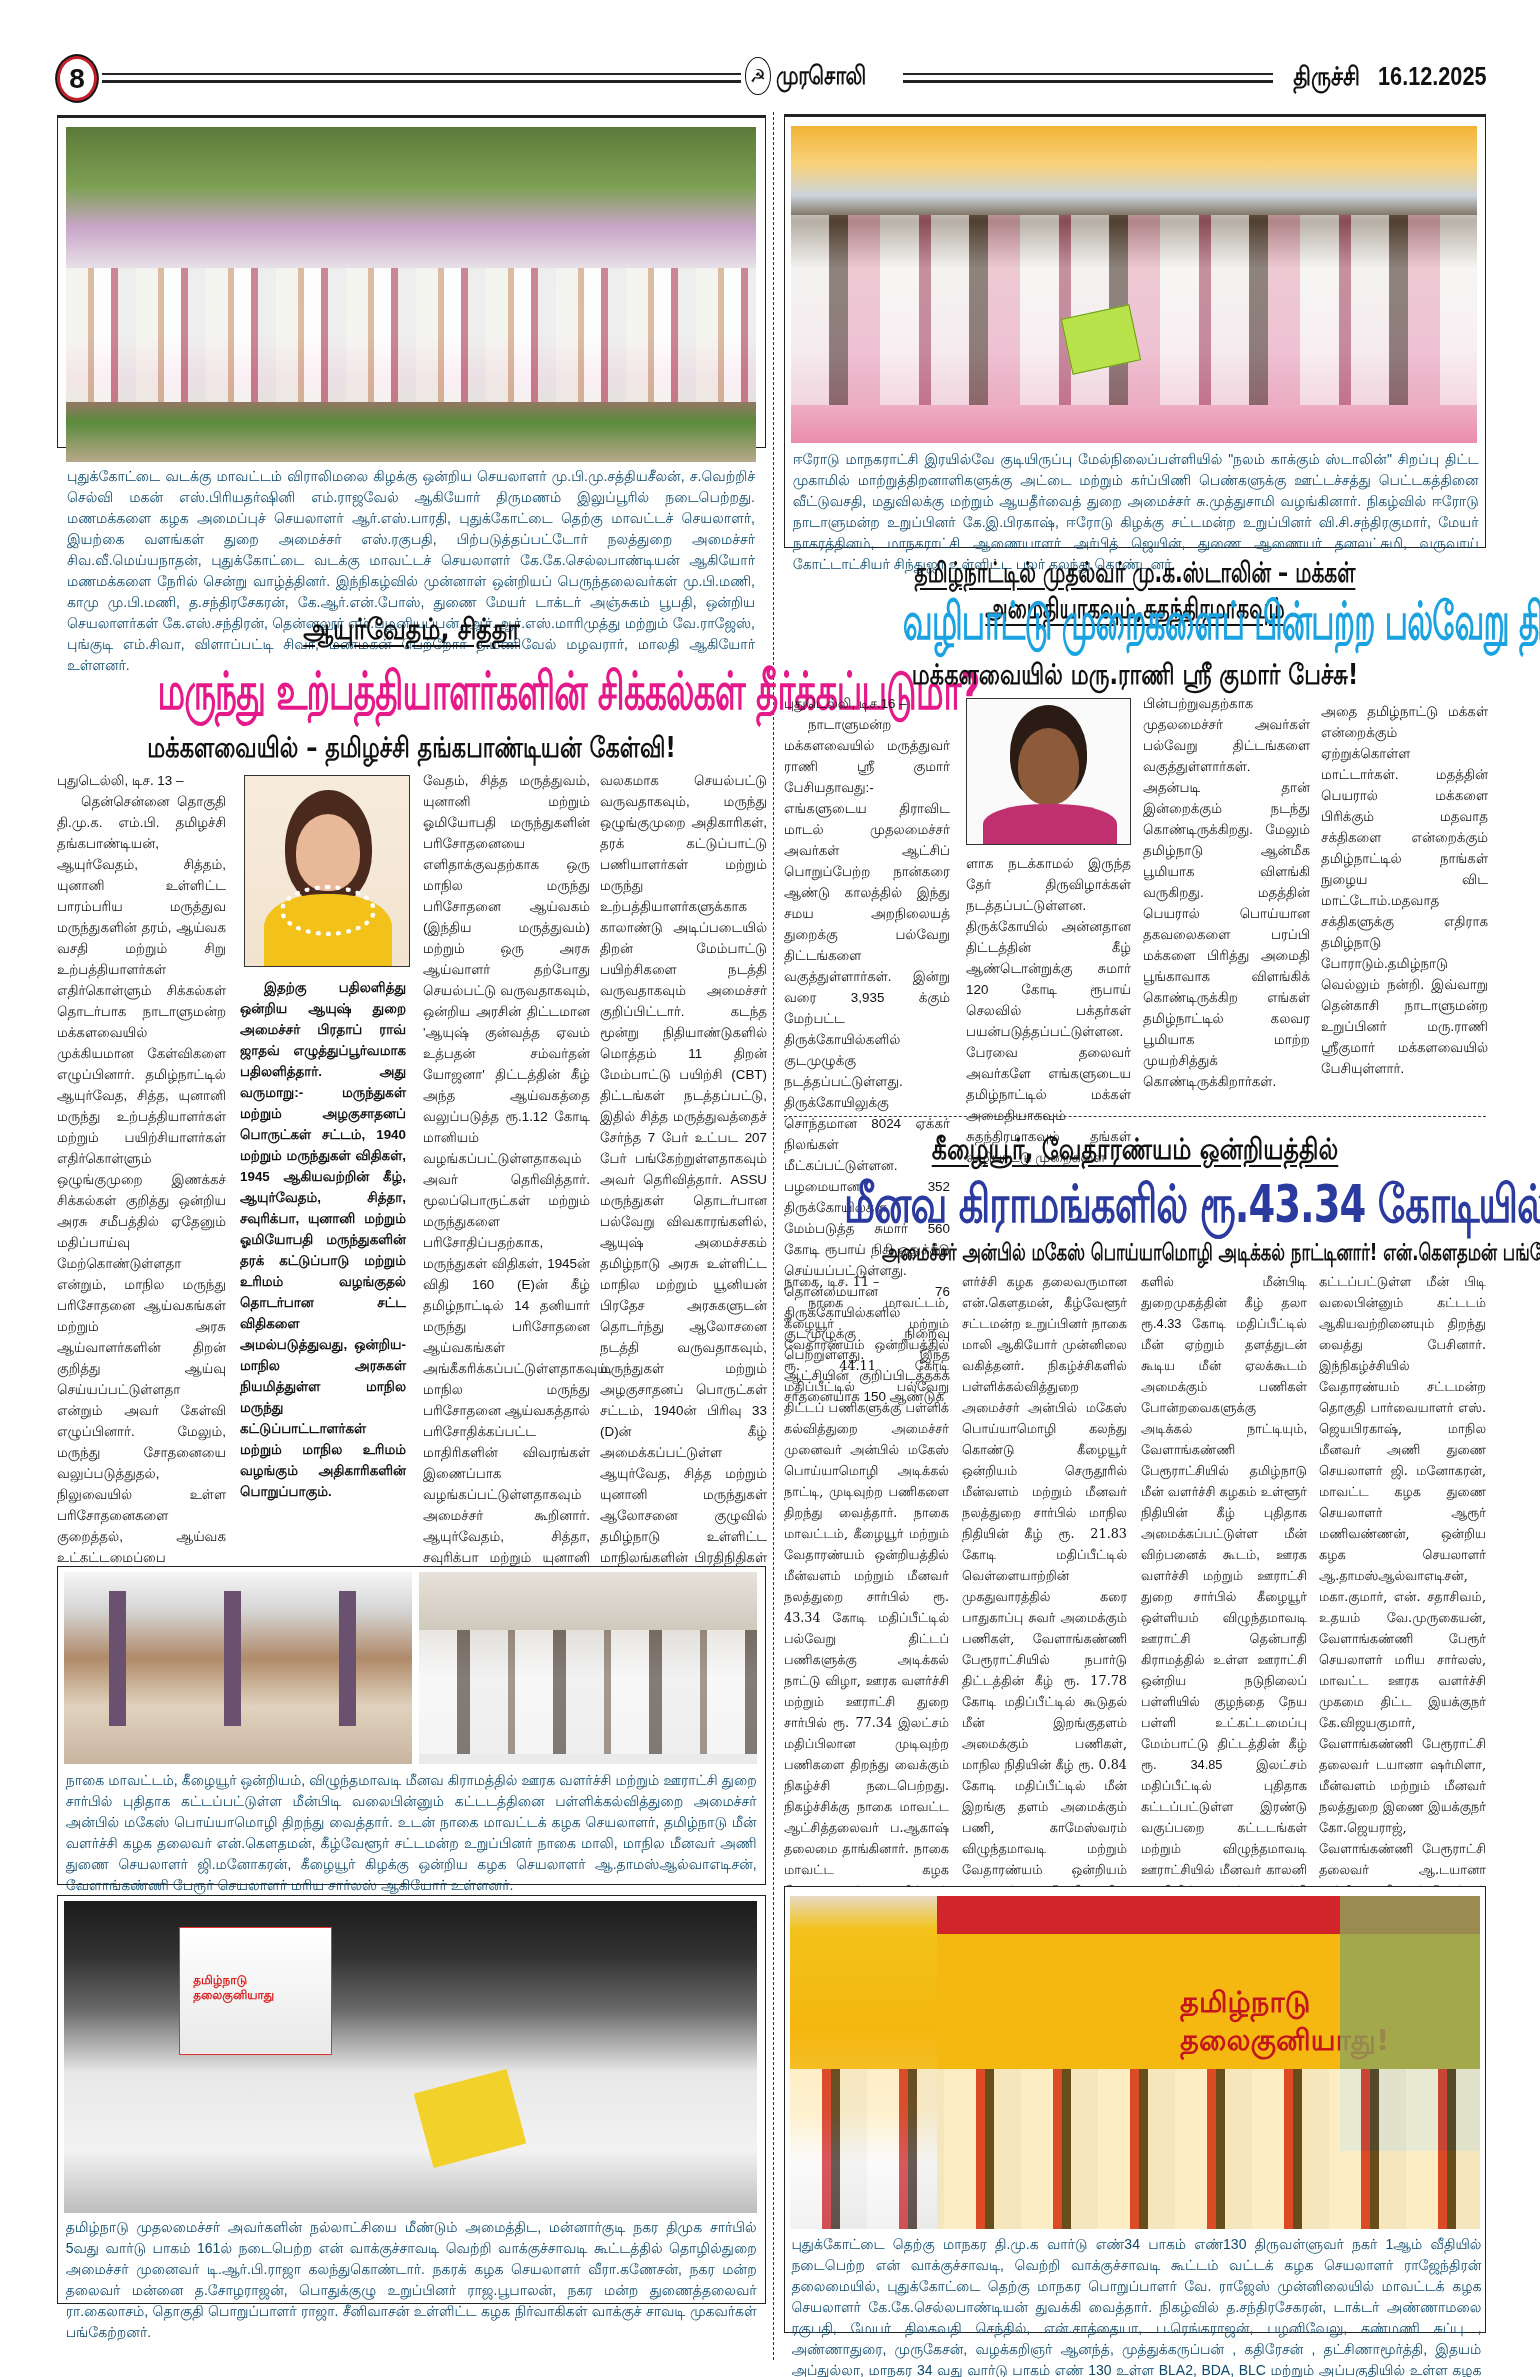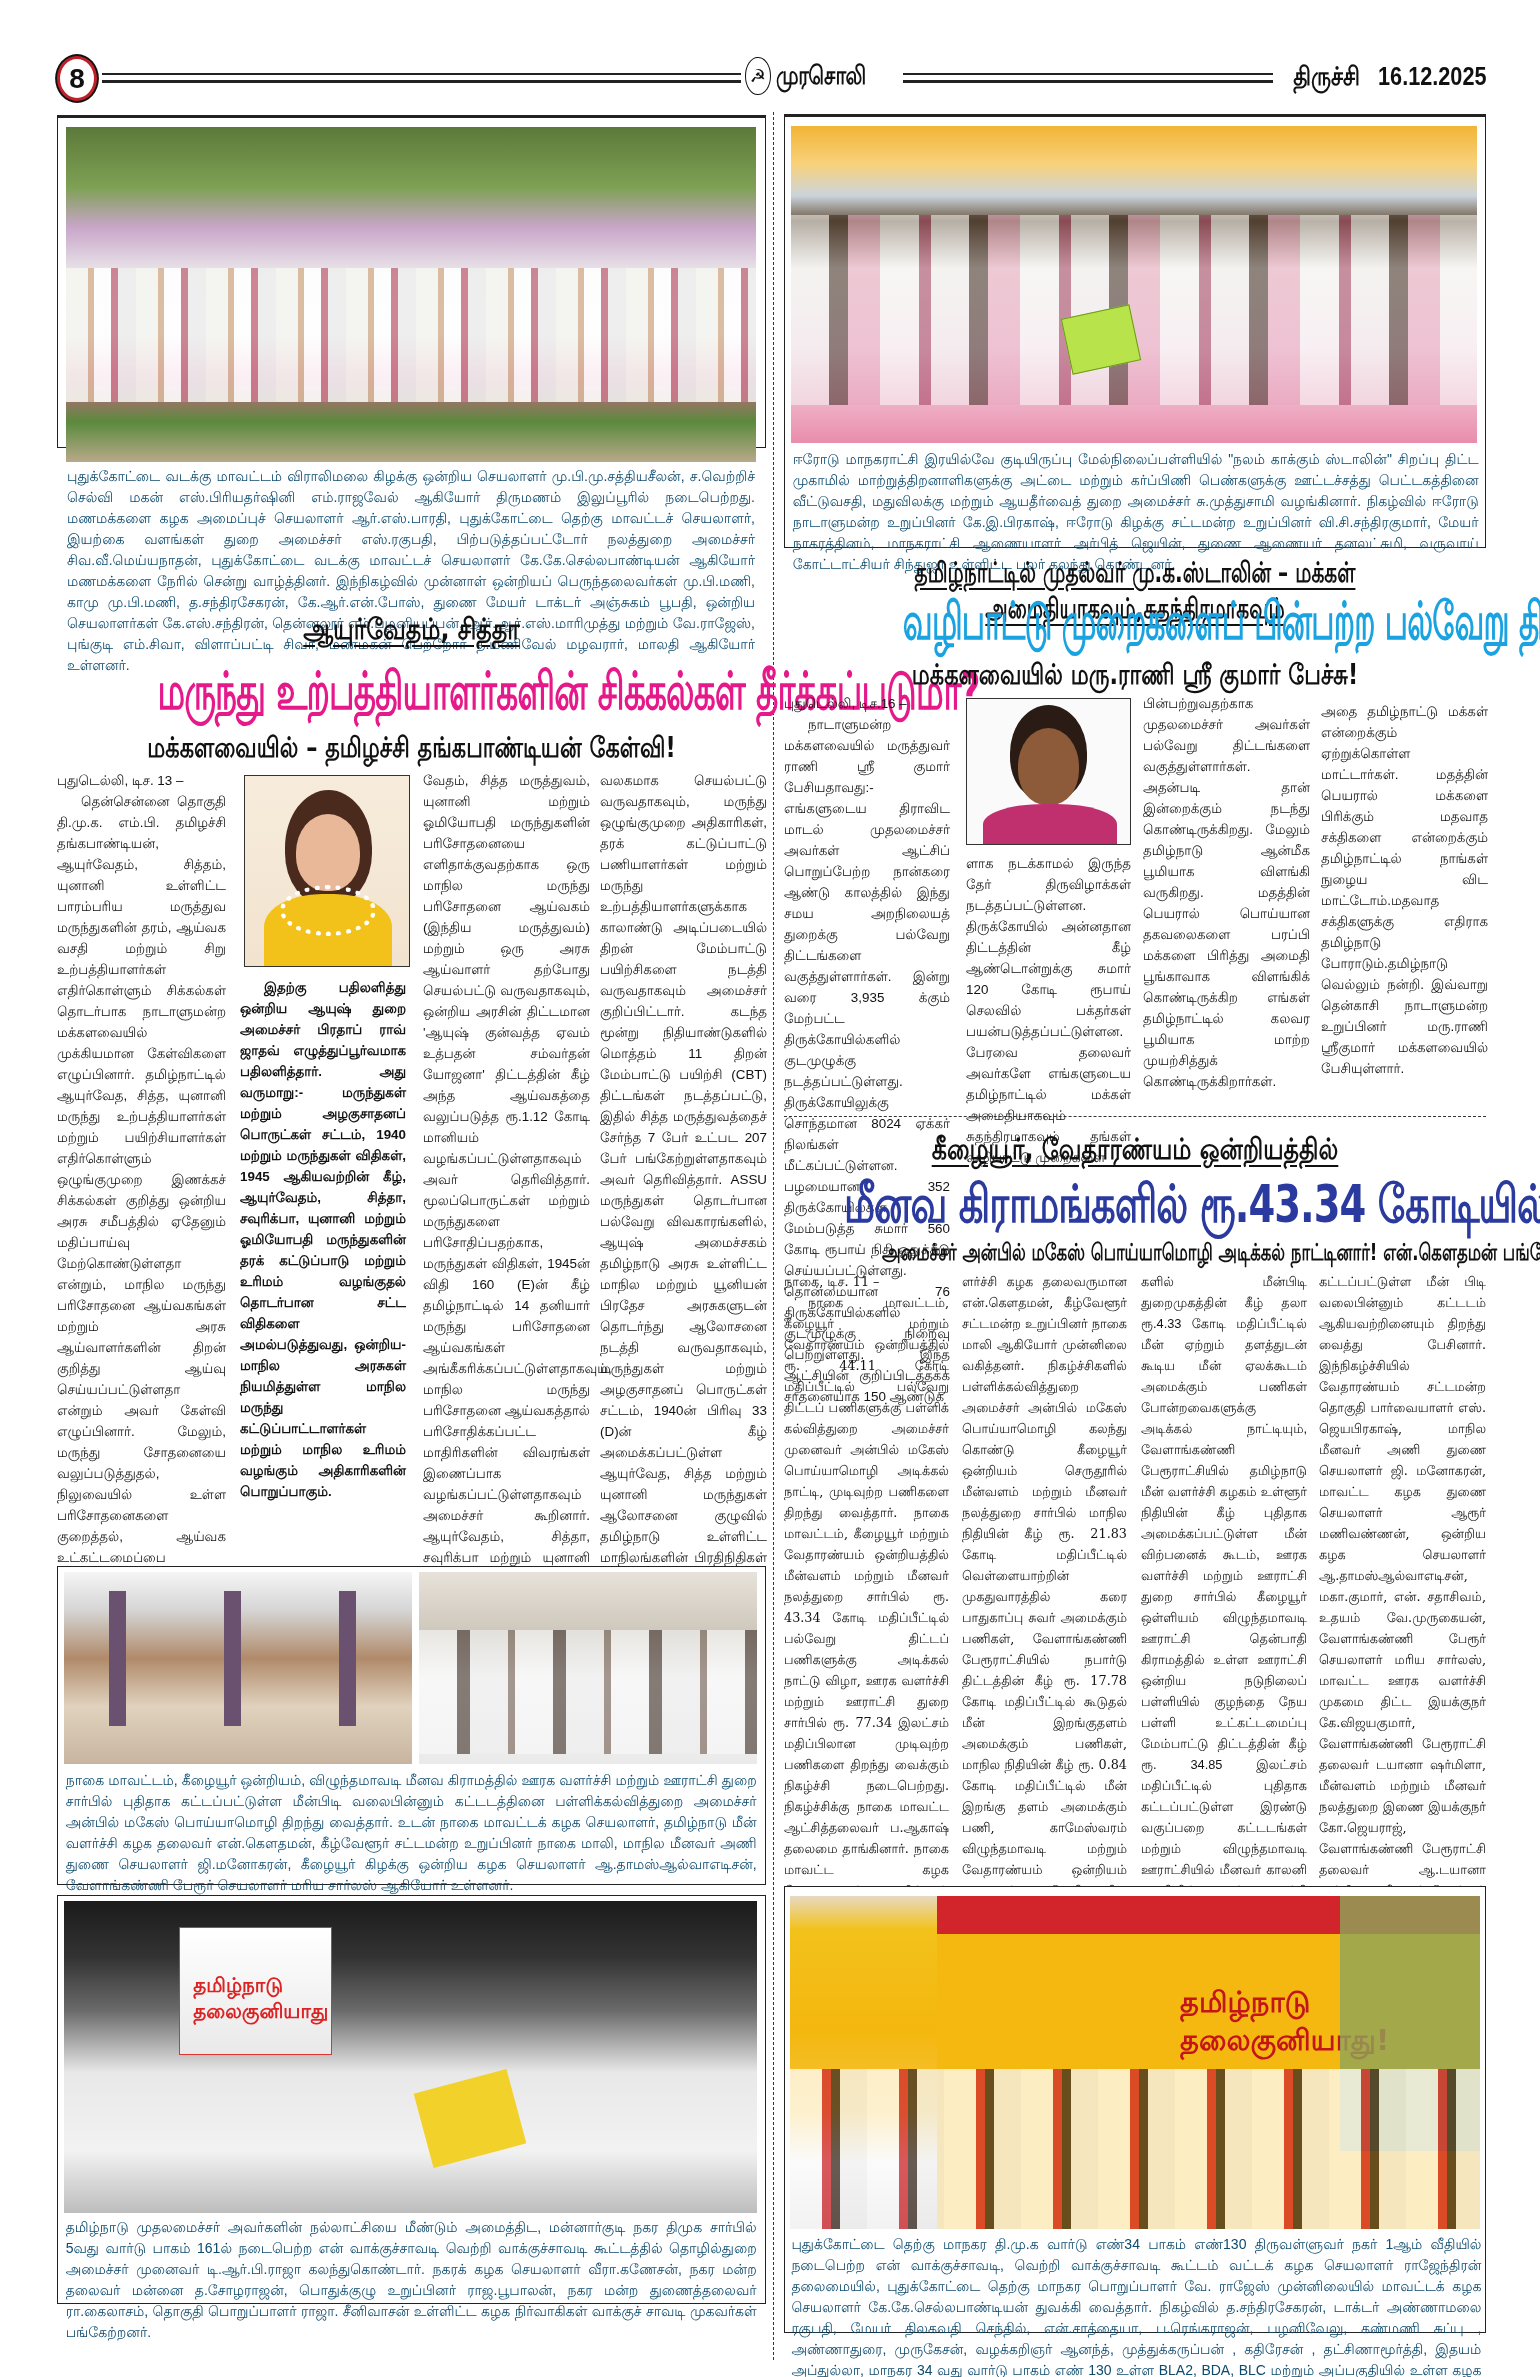--- a/index.html
+++ b/index.html
@@ -173,21 +173,21 @@
   </div>
   <div class="photo ph4" style="left:361px; top:5.1px; width:338px; height:192px;">
     <div class="people"></div>
   </div>
   <div class="caption" style="left:7.7px; top:203px; width:691px;">நாகை மாவட்டம், கீழையூர் ஒன்றியம், விழுந்தமாவடி மீனவ கிராமத்தில் ஊரக வளர்ச்சி மற்றும் ஊராட்சி துறை சார்பில் புதிதாக கட்டப்பட்டுள்ள மீன்பிடி வலைபின்னும் கட்டடத்தினை பள்ளிக்கல்வித்துறை அமைச்சர் அன்பில் மகேஸ் பொய்யாமொழி திறந்து வைத்தார். உடன் நாகை மாவட்டக் கழக செயலாளர், தமிழ்நாடு மீன் வளர்ச்சி கழக தலைவர் என்.கௌதமன், கீழ்வேளூர் சட்டமன்ற உறுப்பினர் நாகை மாலி, மாநில மீனவர் அணி துணை செயலாளர் ஜி.மனோகரன், கீழையூர் கிழக்கு ஒன்றிய கழக செயலாளர் ஆ.தாமஸ்ஆல்வாஎடிசன், வேளாங்கண்ணி பேரூர் செயலாளர் மரிய சார்லஸ் ஆகியோர் உள்ளனர்.</div>
 </div>
 
 <div class="box" style="left:57px; top:1895px; width:709px; height:409px;">
   <div class="photo ph5" style="left:6.4px; top:5.1px; width:693px; height:312px;">
     <div class="banner">
-        <span style="font-size:20px; left:12.8px; width:128px;">தமிழ்நாடு தலைகுனியாது</span>
+        <span style="font-size:12px; left:12.8px; width:128px;">தமிழ்நாடு தலைகுனியாது</span>
       </div>
     <div class="bag"></div>
   </div>
   <div class="caption" style="left:7.7px; top:321px; width:691px;">தமிழ்நாடு முதலமைச்சர் அவர்களின் நல்லாட்சியை மீண்டும் அமைத்திட, மன்னார்குடி நகர திமுக சார்பில் 5வது வார்டு பாகம் 161ல் நடைபெற்ற என் வாக்குச்சாவடி வெற்றி வாக்குச்சாவடி கூட்டத்தில் தொழில்துறை அமைச்சர் முனைவர் டி.ஆர்.பி.ராஜா கலந்துகொண்டார். நகரக் கழக செயலாளர் வீரா.கணேசன், நகர மன்ற தலைவர் மன்னை த.சோழராஜன், பொதுக்குழு உறுப்பினர் ராஜ.பூபாலன், நகர மன்ற துணைத்தலைவர் ரா.கைலாசம், தொகுதி பொறுப்பாளர் ராஜா. சீனிவாசன் உள்ளிட்ட கழக நிர்வாகிகள் வாக்குச் சாவடி முகவர்கள் பங்கேற்றனர்.</div>
 </div>
 
 <div class="box" style="left:784px; top:1886px; width:702px; height:447px;padding-left:21px;">
   <div class="photo ph6" style="left:5.1px; top:9px; width:690px; height:333px;">
     <div class="red-strip"></div>
     <div class="yellow"></div>

